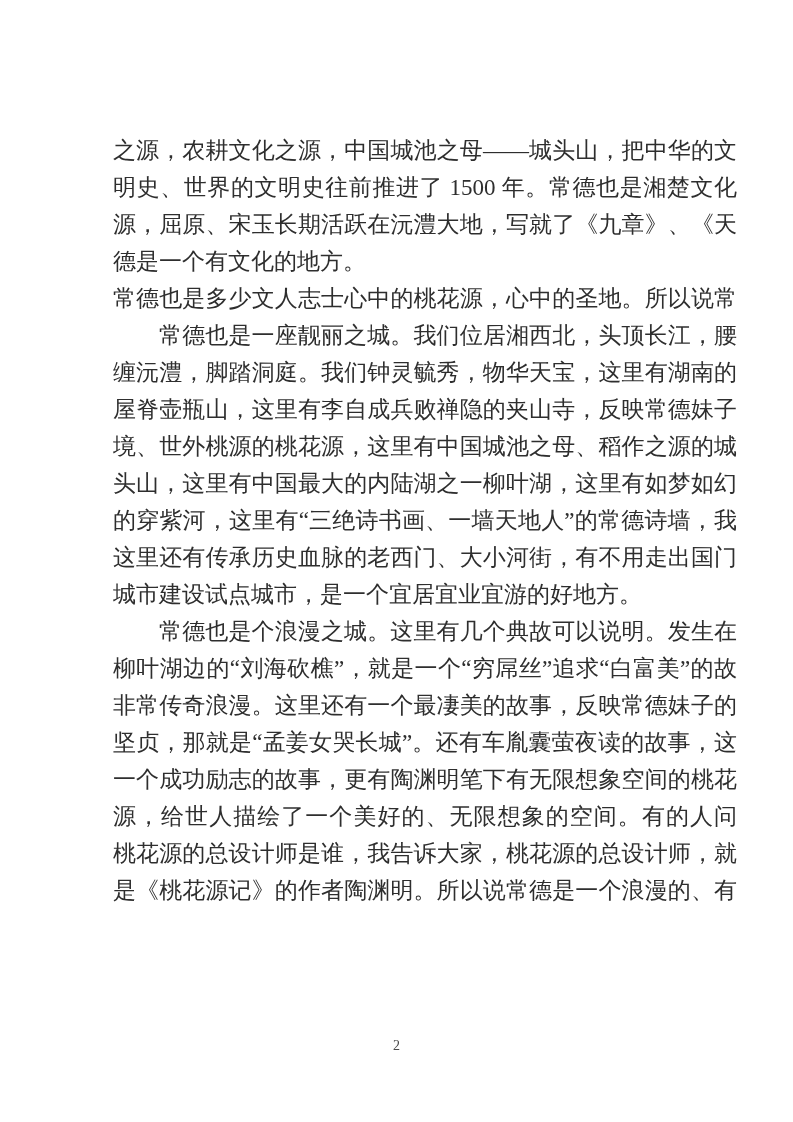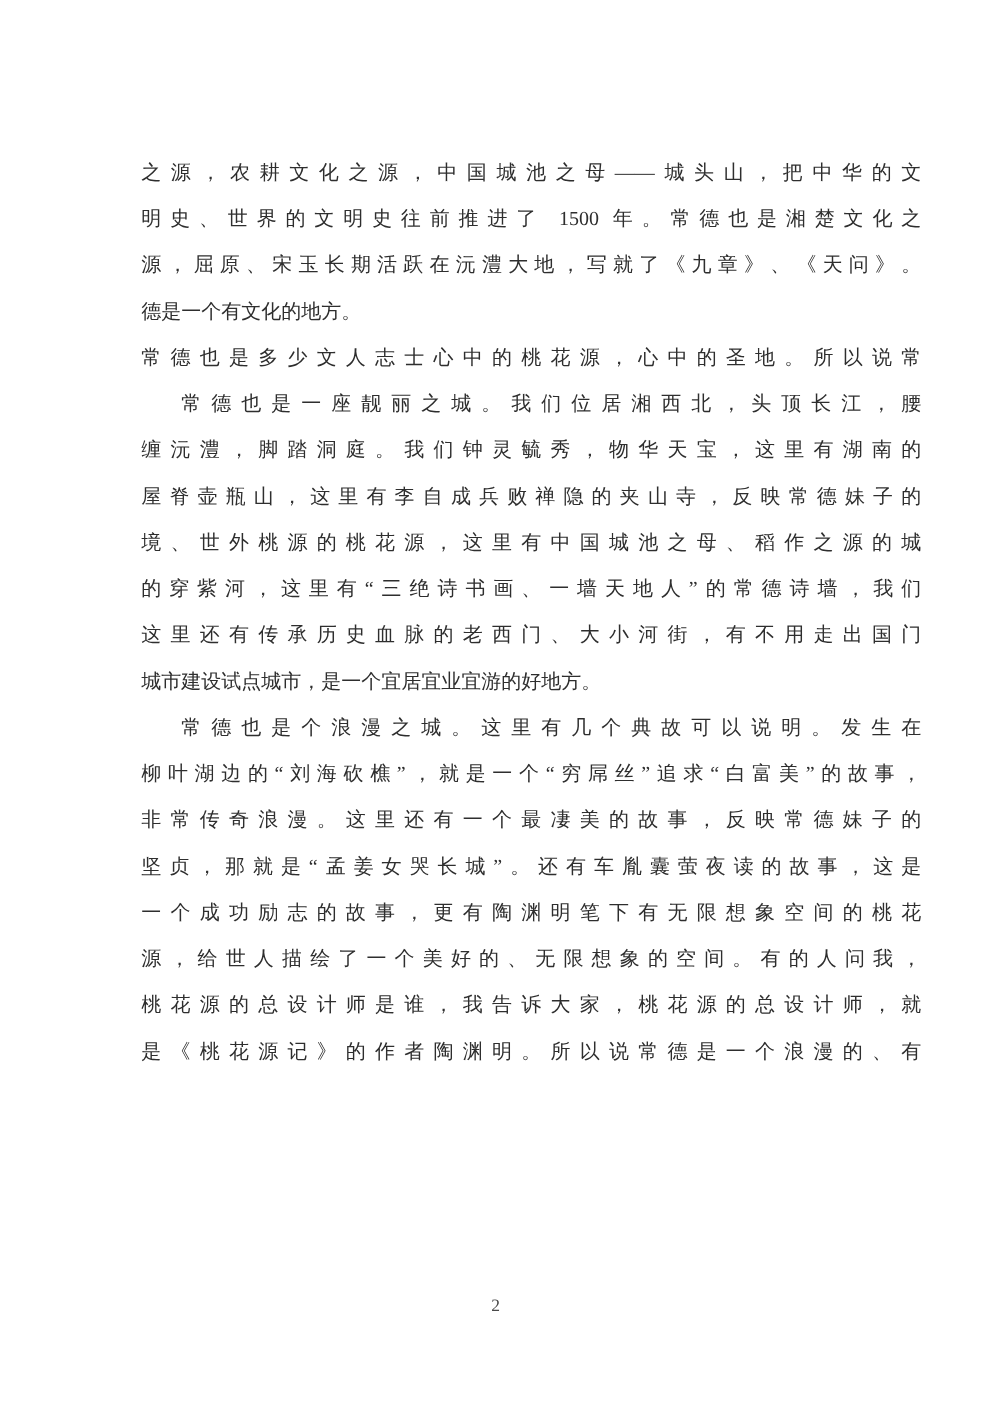--- a/index.html
+++ b/index.html
@@ -12,23 +12,23 @@
     width: 793px;
     height: 1122px;
     background: #ffffff;
     overflow: hidden;
     font-family: "Liberation Serif", "DejaVu Serif", serif;
     color: #2e2e2e;
   }
   .doc-body {
     position: absolute;
     left: 113px;
-    top: 120px;
+    top: 132px;
     width: 624px;
-    font-size: 16px;
+    font-size: 23px;
     line-height: 37px;
   }
   .line {
     height: 37px;
     overflow: hidden;
     text-align: justify;
     text-align-last: justify;
     text-justify: inter-character;
   }
   .line.indent {
@@ -57,20 +57,21 @@
   <div class="doc-body">
       <div class="line">之源，农耕文化之源，中国城池之母——城头山，把中华的文</div>
       <div class="line">明史、世界的文明史往前推进了 1500 年。常德也是湘楚文化之</div>
       <div class="line">源，屈原、宋玉长期活跃在沅澧大地，写就了《九章》、《天问》。</div>
       <div class="line para-end">德是一个有文化的地方。</div>
       <div class="line">常德也是多少文人志士心中的桃花源，心中的圣地。所以说常</div>
       <div class="line indent">常德也是一座靓丽之城。我们位居湘西北，头顶长江，腰</div>
       <div class="line">缠沅澧，脚踏洞庭。我们钟灵毓秀，物华天宝，这里有湖南的</div>
       <div class="line">屋脊壶瓶山，这里有李自成兵败禅隐的夹山寺，反映常德妹子的</div>
       <div class="line">境、世外桃源的桃花源，这里有中国城池之母、稻作之源的城</div>
+      <div class="line">头山，这里有中国最大的内陆湖之一柳叶湖，这里有如梦如幻</div>
       <div class="line">的穿紫河，这里有“三绝诗书画、一墙天地人”的常德诗墙，我们</div>
       <div class="line">这里还有传承历史血脉的老西门、大小河街，有不用走出国门</div>
       <div class="line para-end">城市建设试点城市，是一个宜居宜业宜游的好地方。</div>
       <div class="line indent">常德也是个浪漫之城。这里有几个典故可以说明。发生在</div>
       <div class="line">柳叶湖边的“刘海砍樵”，就是一个“穷屌丝”追求“白富美”的故事，</div>
       <div class="line">非常传奇浪漫。这里还有一个最凄美的故事，反映常德妹子的</div>
       <div class="line">坚贞，那就是“孟姜女哭长城”。还有车胤囊萤夜读的故事，这是</div>
       <div class="line">一个成功励志的故事，更有陶渊明笔下有无限想象空间的桃花</div>
       <div class="line">源，给世人描绘了一个美好的、无限想象的空间。有的人问我，</div>
       <div class="line">桃花源的总设计师是谁，我告诉大家，桃花源的总设计师，就</div>

